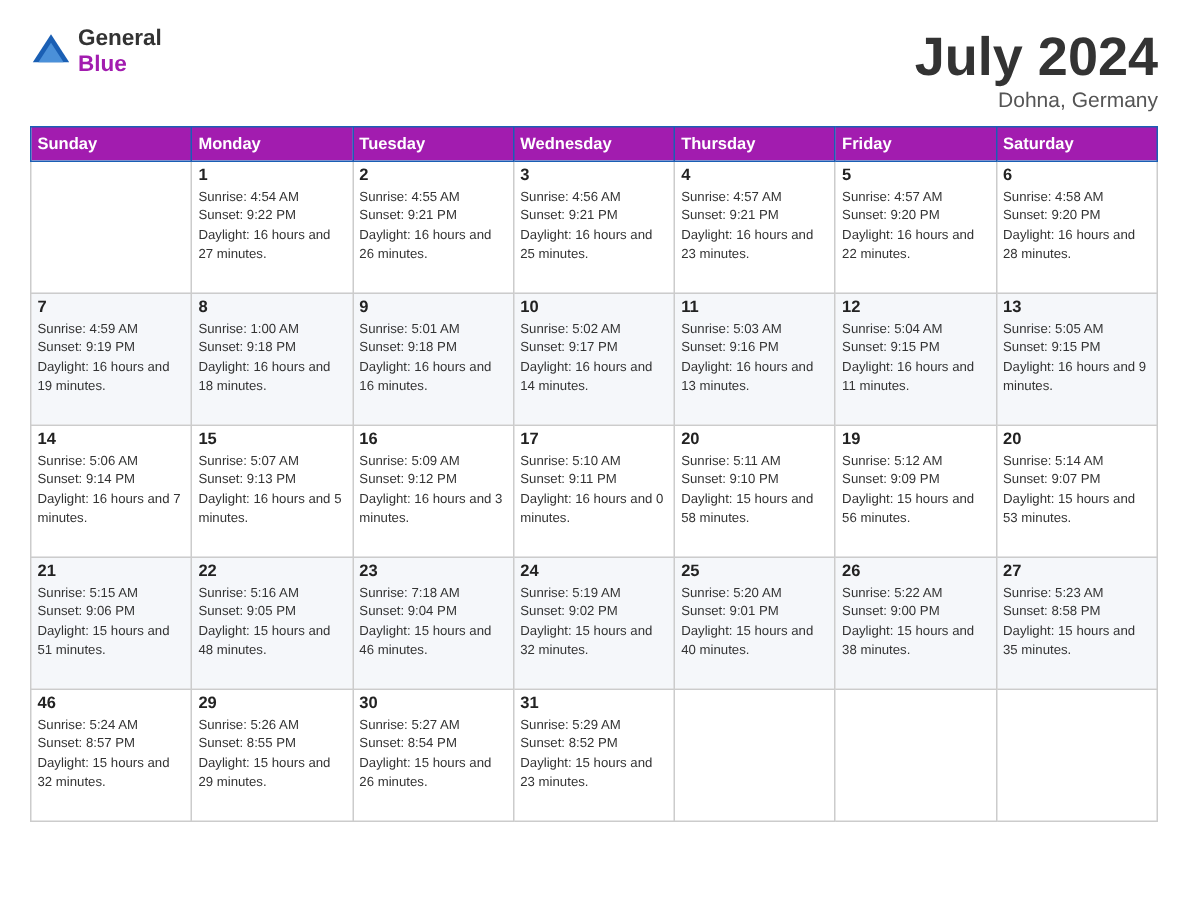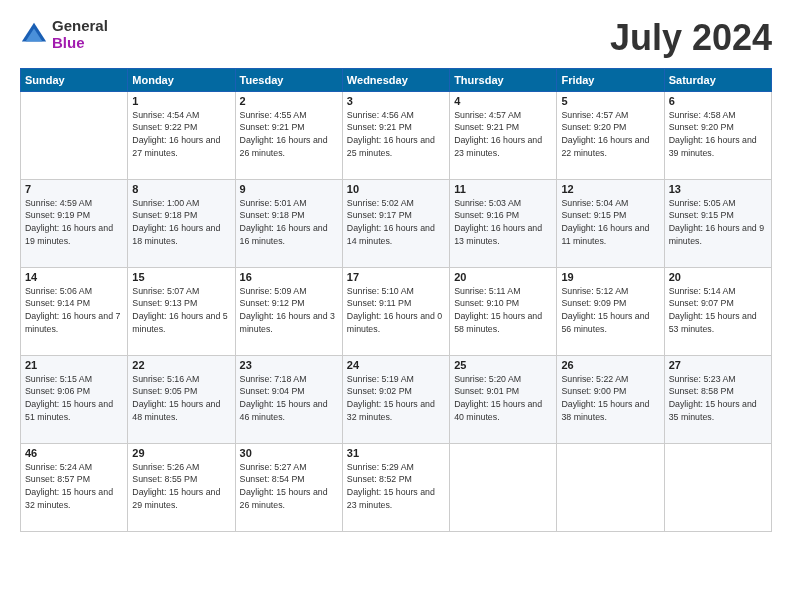--- a/index.html
+++ b/index.html
@@ -58,21 +58,21 @@
     .subtitle {
       font-size: 14px;
       color: #555;
     }
     .calendar {
       width: 100%;
       border-collapse: collapse;
       font-size: 9.5px;
     }
     .calendar thead tr th {
-      background-color: #0369a1;
+      background-color: #a21caf;
       color: #fff;
       padding: 5px 4px;
       text-align: left;
       font-size: 11px;
       font-weight: bold;
       border: 1px solid #1a5fb4;
     }
     .calendar tbody tr td {
       border: 1px solid #ccc;
       vertical-align: top;
@@ -111,20 +111,21 @@
         <polygon points="15,2 28,22 2,22" fill="#1a5fb4"></polygon>
         <polygon points="15,8 24,22 6,22" fill="#4a90d9"></polygon>
       </svg>
       <div class="logo-text">
         <span class="logo-general">General</span>
         <span class="logo-blue">Blue</span>
       </div>
     </div>
     <div class="title-block">
       <div class="month-title">July 2024</div>
+      <div class="subtitle">Dohna, Germany</div>
     </div>
   </div>
 
   <table class="calendar">
     <thead>
       <tr>
         <th>Sunday</th>
         <th>Monday</th>
         <th>Tuesday</th>
         <th>Wednesday</th>
@@ -174,21 +175,21 @@
               <div>Sunrise: 4:57 AM</div>
               <div>Sunset: 9:20 PM</div>
               <div>Daylight: 16 hours and 22 minutes.</div>
             </div>
           </td>
           <td>
             <div class="cell-day">6</div>
             <div class="cell-info">
               <div>Sunrise: 4:58 AM</div>
               <div>Sunset: 9:20 PM</div>
-              <div>Daylight: 16 hours and 39 minutes.</div>
+              <div>Daylight: 16 hours and 28 minutes.</div>
             </div>
           </td>
         </tr>
         <tr>
           <td>
             <div class="cell-day">7</div>
             <div class="cell-info">
               <div>Sunrise: 4:59 AM</div>
               <div>Sunset: 9:19 PM</div>
               <div>Daylight: 16 hours and 19 minutes.</div>

